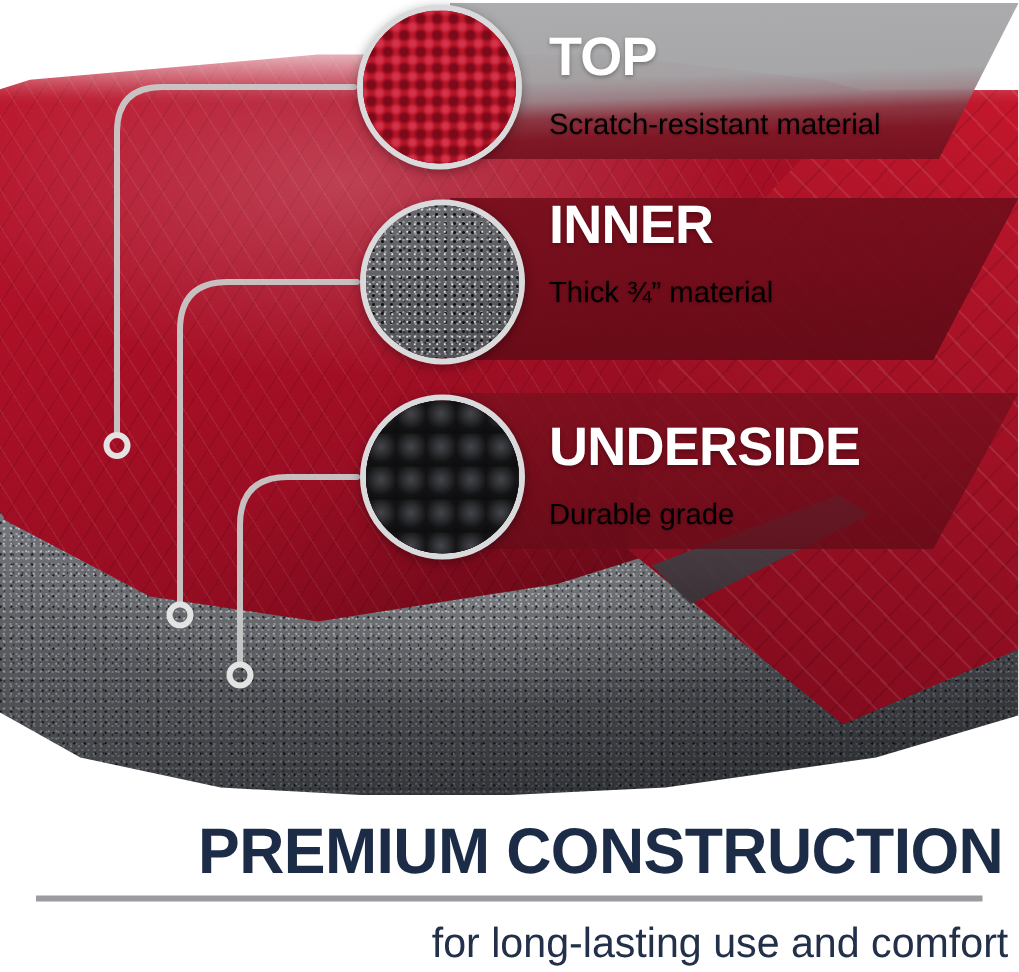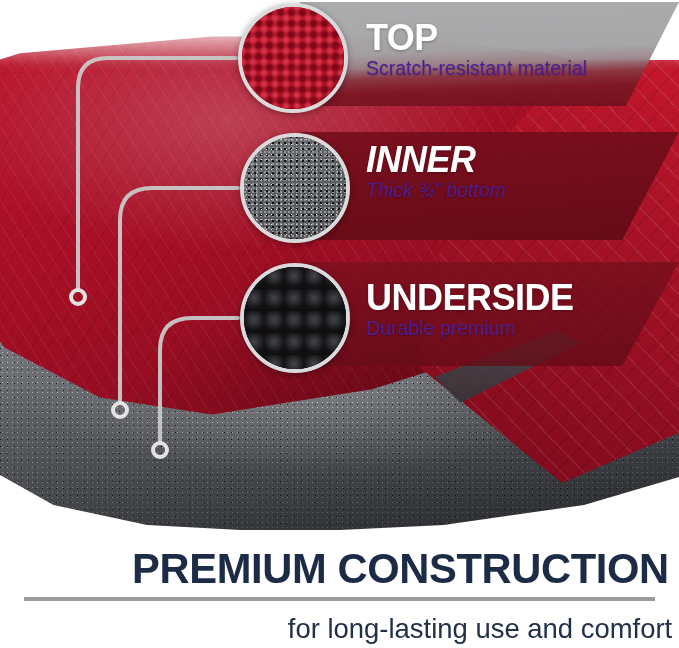--- a/index.html
+++ b/index.html
@@ -239,26 +239,26 @@
     letter-spacing: -0.5px;
     line-height: 1.0;
     color: #ffffff;
     text-shadow: 0 1px 3px rgba(0,0,0,0.30);
   }
   .banner-sub {
     font-family: "Liberation Sans", sans-serif;
     font-weight: normal;
     font-size: 19.5px;
     line-height: 1.22;
-    color: #4c1d95;
-    margin-top: 1px;
+    color: #000000;
+    margin-top: 16px;
     text-shadow: 0 1px 2px rgba(0,0,0,0.28);
   }
   #banner-top .banner-text { top: 18px; }
-  #banner-inner .banner-text { top: 10px; font-style: italic; }
+  #banner-inner .banner-text { top: 0; }
   #banner-under .banner-text { top: 18px; }
 
   
   #headline {
     position: absolute;
     left: 0;
     top: 530px;
     width: 679px;
     height: 118px;
     background: #ffffff;
@@ -337,30 +337,30 @@
         <div class="banner-title">TOP</div>
         <div class="banner-sub">Scratch-resistant material</div>
       </div>
     </div>
 
     <div class="banner" id="banner-inner">
       <div class="banner-bg"></div>
       <div class="banner-text">
         <div class="banner-title">INNER</div>
         <div class="banner-sub">
-          <div>Thick ¾” bottom</div>
+          <div>Thick ¾” material</div>
         </div>
       </div>
     </div>
 
     <div class="banner" id="banner-under">
       <div class="banner-bg"></div>
       <div class="banner-text">
         <div class="banner-title">UNDERSIDE</div>
-        <div class="banner-sub">Durable premium</div>
+        <div class="banner-sub">Durable grade</div>
       </div>
     </div>
 
     <div class="swatch" style="left:238px; top:3px;">
       <div class="swatch-inner tex-top"></div>
     </div>
 
     <div class="swatch" style="left:240px; top:133px;">
       <div class="swatch-inner tex-inner"></div>
     </div>

